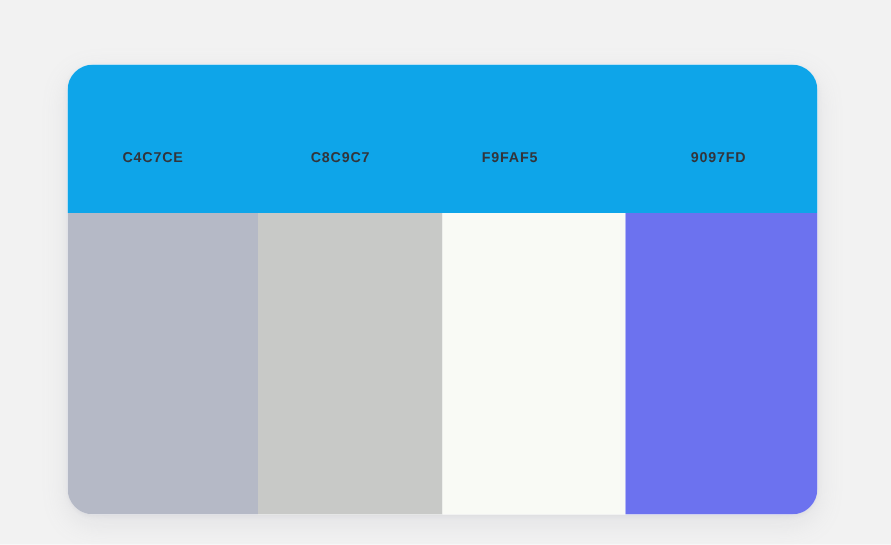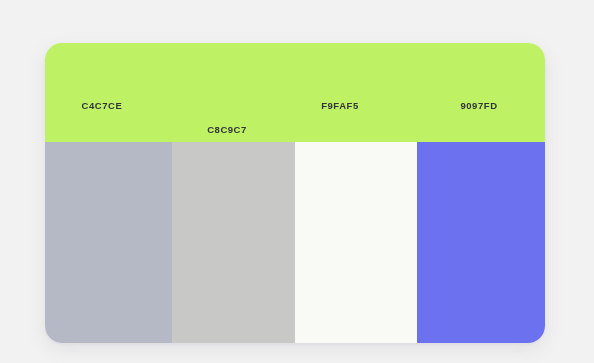--- a/index.html
+++ b/index.html
@@ -34,21 +34,21 @@
                 0 1px 3px rgba(140, 140, 155, 0.10);
     display: flex;
     flex-direction: column;
   }
 
   
   #labels-row {
     position: relative;
     height: 99px;
     flex: 0 0 99px;
-    background: #bef264;
+    background: #0ea5e9;
     text-decoration: underline;
   }
 
   .swatch-label {
     position: absolute;
     top: 57px;
     font-size: 9.5px;
     font-weight: bold;
     letter-spacing: 0.55px;
     color: #33343a;
@@ -75,21 +75,21 @@
 </style>
 </head>
 <body style="background: rgb(242, 242, 242);">
 
 <div id="stage">
 
   <div id="palette-card" style="background: rgb(255, 255, 255); border-radius: 17px;">
 
     <div id="labels-row">
       <div class="swatch-label" style="left: 57px; color: rgb(51, 52, 58);">C4C7CE</div>
-      <div class="swatch-label" style="left: 182px; color: rgb(51, 52, 58); margin-top: 24px;">C8C9C7</div>
+      <div class="swatch-label" style="left: 182px; color: rgb(51, 52, 58);">C8C9C7</div>
       <div class="swatch-label" style="left: 295px; color: rgb(51, 52, 58);">F9FAF5</div>
       <div class="swatch-label" style="left: 434px; color: rgb(51, 52, 58);">9097FD</div>
     </div>
 
     <div id="swatches-row">
       <div class="swatch c0" style="background: rgb(181, 185, 198);"></div>
       <div class="swatch c1" style="background: rgb(200, 201, 199);"></div>
       <div class="swatch c2" style="background: rgb(249, 250, 245);"></div>
       <div class="swatch c3" style="background: rgb(108, 114, 239);"></div>
     </div>

